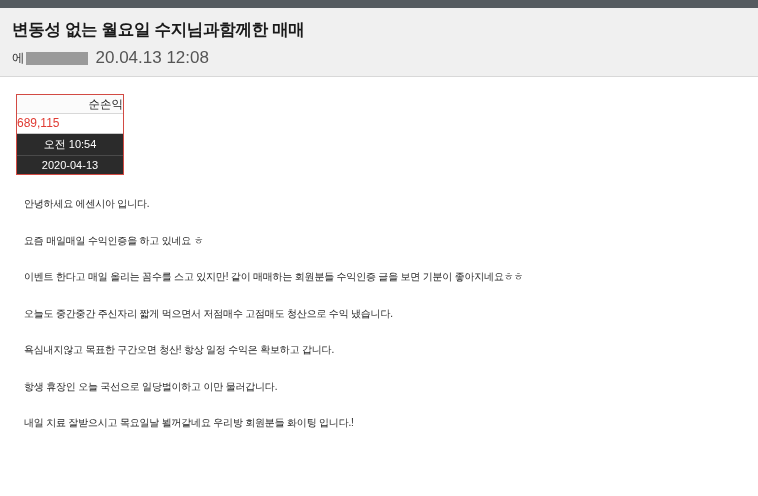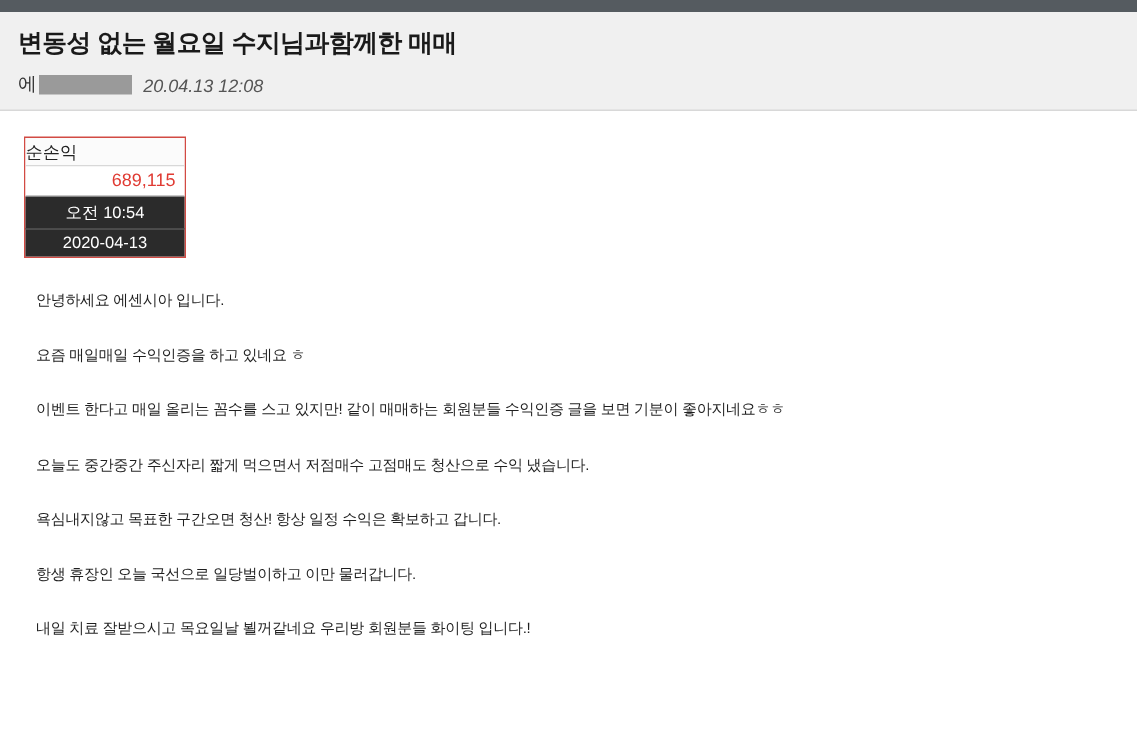--- a/index.html
+++ b/index.html
@@ -52,44 +52,43 @@
   }
   .author-mask {
     display: inline-block;
     width: 62px;
     height: 13px;
     background: #9a9a9a;
     vertical-align: middle;
     margin-right: 8px;
   }
   .post-date {
-    font-size: 12px;
+    font-size: 17px;
     color: #555555;
-    font-style: italic;
   }
   .body {
     padding: 14px 12px 0 12px;
   }
   .profit-card {
     width: 108px;
     border: 1px solid #d24a43;
     background: #ffffff;
     margin: 3px 0 0 4px;
     box-sizing: border-box;
   }
   .profit-card .label {
-    text-align: left;
+    text-align: right;
     font-size: 11.5px;
     color: #222222;
     padding: 2px 0 1px 0;
     border-bottom: 1px solid #d8d8d8;
     background: #fbfbfb;
   }
   .profit-card .value {
-    text-align: right;
+    text-align: left;
     font-size: 12px;
     color: #e03b33;
     padding: 2px 6px 3px 0;
     border-bottom: 1px solid #c8c8c8;
     background: #ffffff;
   }
   .profit-card .time,
   .profit-card .date {
     text-align: center;
     font-size: 11px;

